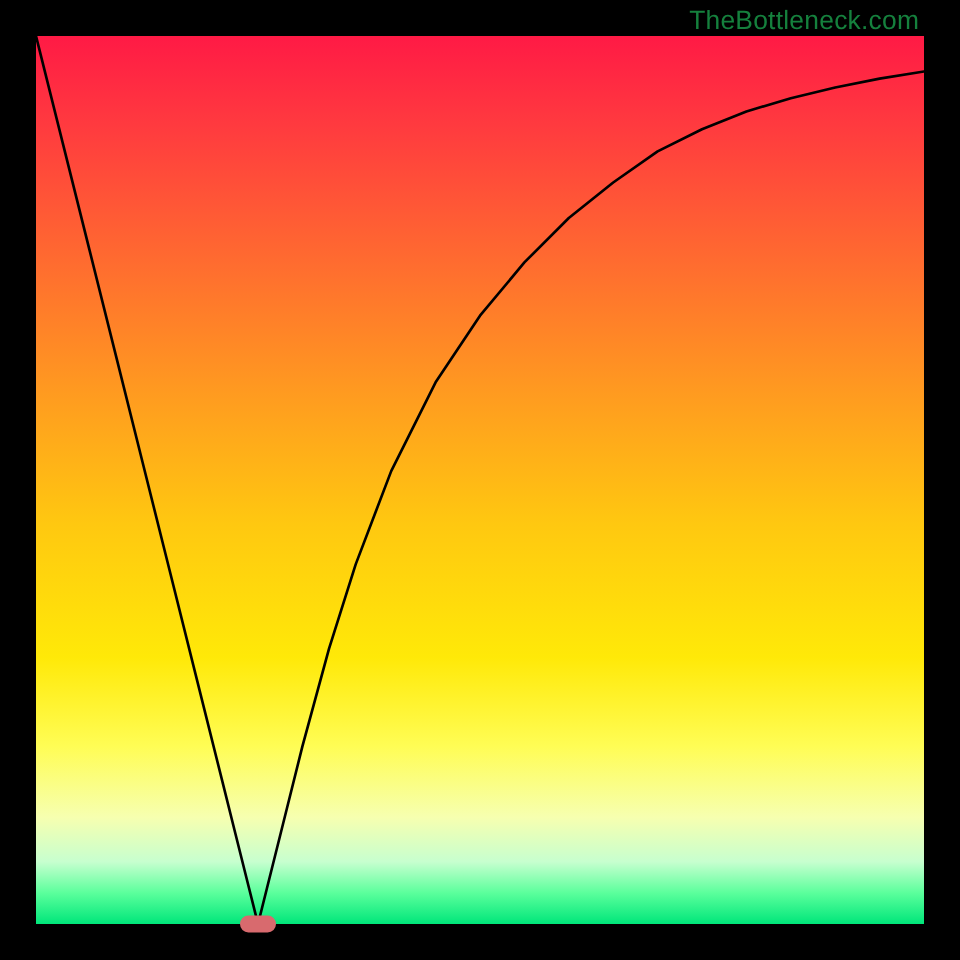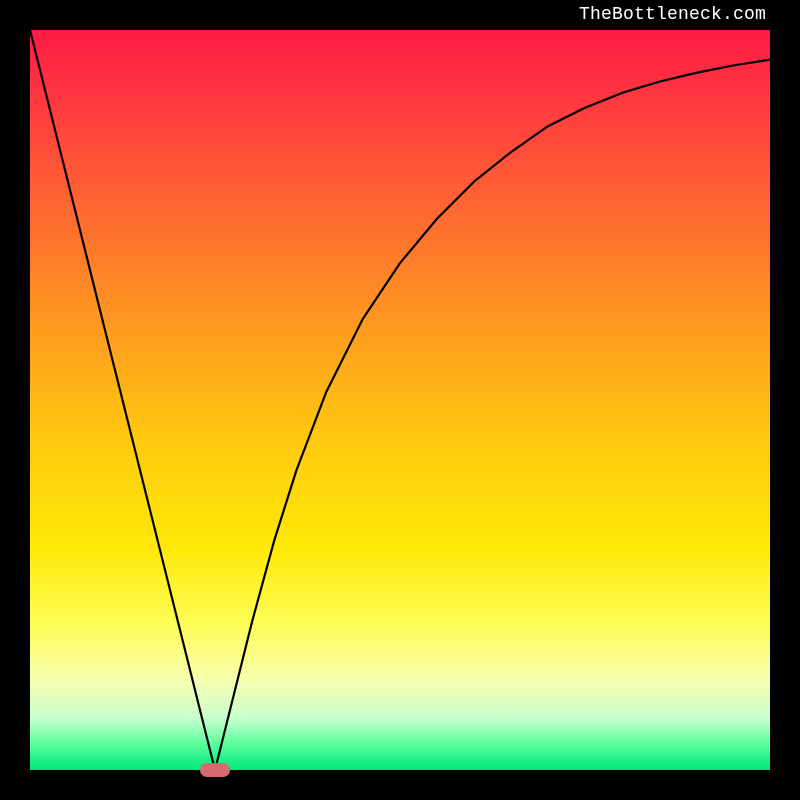--- a/index.html
+++ b/index.html
@@ -23,25 +23,24 @@
     position: absolute;
     left: 0;
     top: 0;
     width: 740px;
     height: 740px;
   }
   .watermark {
     position: absolute;
     top: 4px;
     right: 34px;
-    color: #ffffff;
-    font-size: 18px;
+    color: #15803d;
+    font-size: 22px;
     font-weight: 500;
     letter-spacing: 0.2px;
-    font-family: Liberation Mono, monospace;
   }
   .marker {
     position: absolute;
     background: #d86a6e;
     border-radius: 10px;
     height: 14px;
     width: 30px;
   }
 </style>
 </head>

